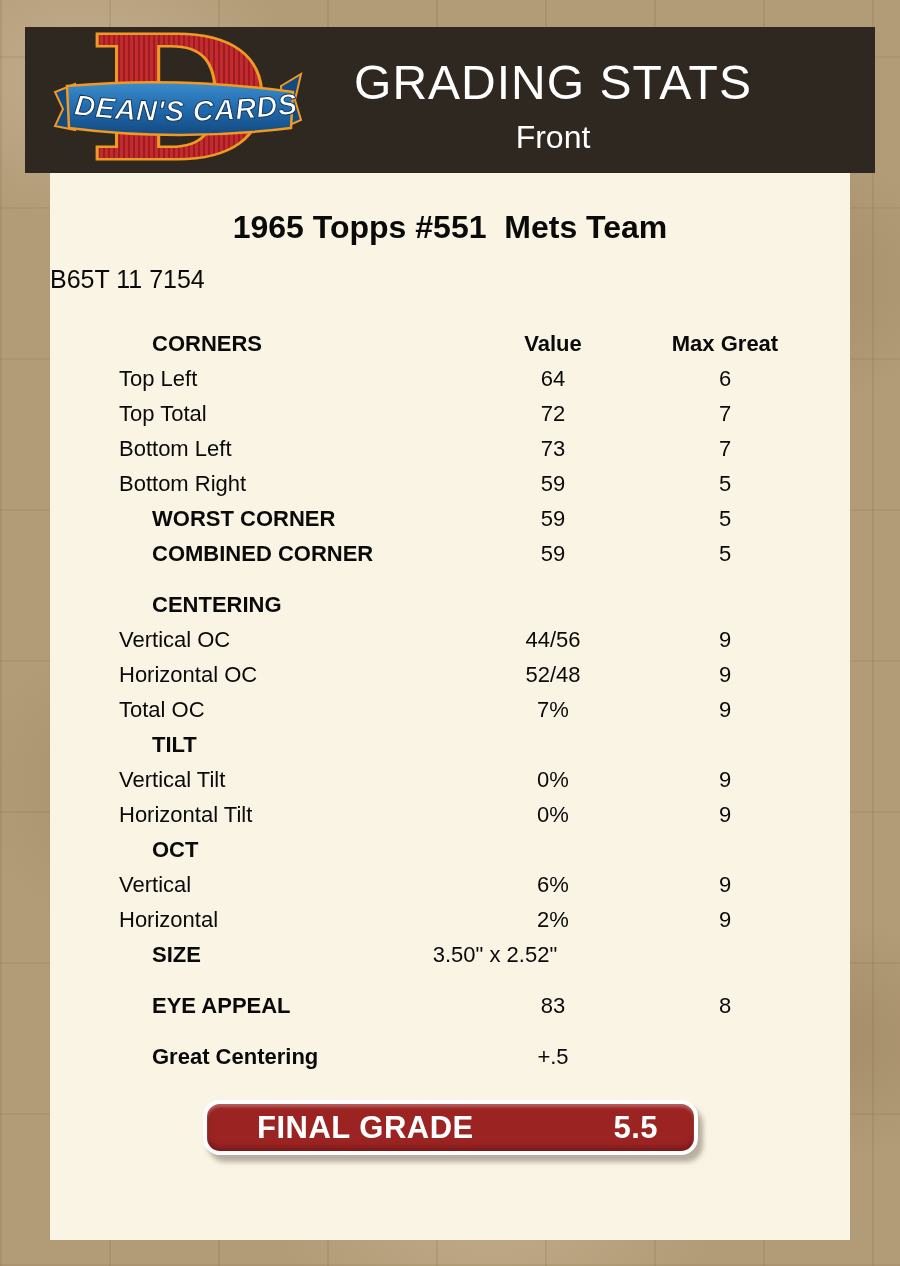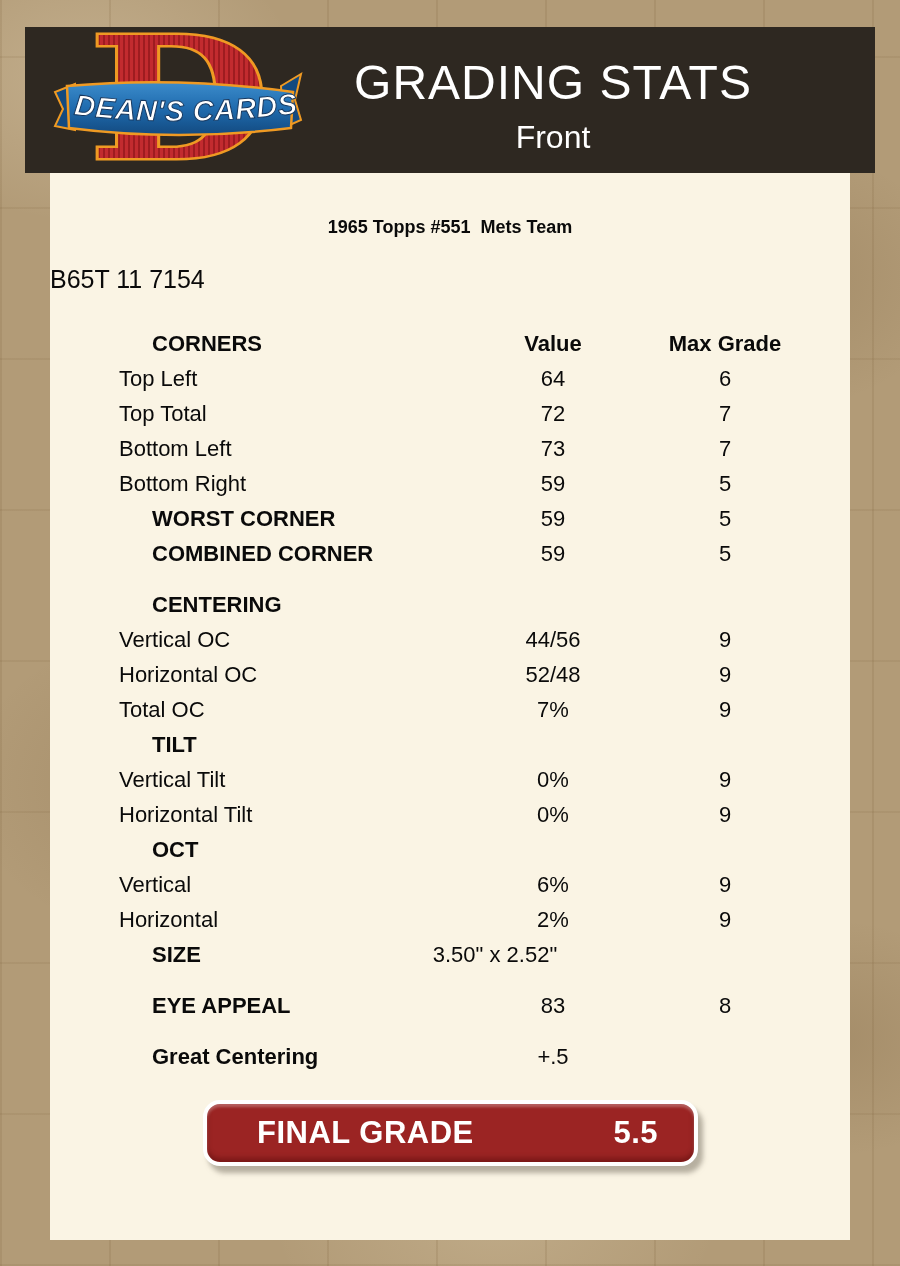--- a/index.html
+++ b/index.html
@@ -45,36 +45,36 @@
     position:absolute; left:528px; top:30px; transform:translateX(-50%);
     text-align:center; color:var(--header-text); white-space:nowrap;
   }
   .header-title{ font-size:48px; line-height:52px; letter-spacing:1px; }
   .header-subtitle{ font-size:32px; line-height:44px; margin-top:6px; }
   .panel{
     position:absolute; left:50px; top:173px; width:800px; height:1067px;
     background:var(--panel-bg);
   }
   .card-title{
-    margin-top:38px; text-align:center; font-weight:bold; font-size:18px;
+    margin-top:38px; text-align:center; font-weight:bold; font-size:32px;
     line-height:32px; white-space:pre;
   }
   .card-serial{ margin-top:20px; font-size:25px; line-height:32px; }
   .stats-table{ margin-top:31px; }
   .row{ display:flex; align-items:center; height:35px; font-size:22px; }
   .row .lbl{ flex:0 0 393px; padding-left:102px; white-space:nowrap; }
   .row.indent .lbl{ padding-left:69px; }
   .row .val{ flex:0 0 220px; text-align:center; white-space:pre; }
   .row .max{ flex:0 0 124px; text-align:center; }
   .row.sect .lbl{ font-weight:bold; }
   .row.hdr .lbl, .row.hdr .val, .row.hdr .max{ font-weight:bold; }
   .row.gap{ margin-top:16px; }
   .row.size-row .val{ transform:translateX(-58px); }
   .final-grade{
-    position:absolute; left:153px; top:927px; width:495px; height:66px;
+    position:absolute; left:153px; top:927px; width:495px; height:55px;
     background:var(--final-grade-bg);
     border:4px solid #ffffff; border-radius:17px;
     box-shadow:5px 7px 5px rgba(125,118,104,0.55),
                inset 0 3px 3px rgba(255,255,255,0.28),
                inset 0 -4px 5px rgba(60,0,0,0.35);
     display:flex; align-items:center; justify-content:space-between;
     padding:0 36px 0 50px;
     color:#ffffff; font-weight:bold; font-size:31px; letter-spacing:0.5px;
   }
 </style>
@@ -112,21 +112,21 @@
 </div>
 
 <div class="panel">
   <div class="card-title">1965 Topps #551  Mets Team</div>
   <div class="card-serial">B65T 11 7154</div>
 
   <div class="stats-table">
     <div class="row hdr">
       <span class="lbl">CORNERS</span>
       <span class="val">Value</span>
-      <span class="max">Max Grade</span>
+      <span class="max">Max Great</span>
     </div>
     <div class="row indent">
       <span class="lbl">Top Left</span>
       <span class="val">64</span>
       <span class="max">6</span>
     </div>
     <div class="row indent">
       <span class="lbl">Top Total</span>
       <span class="val">72</span>
       <span class="max">7</span>

